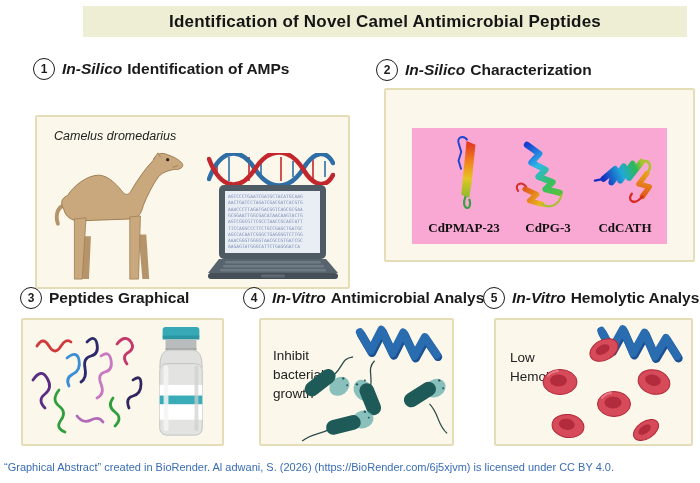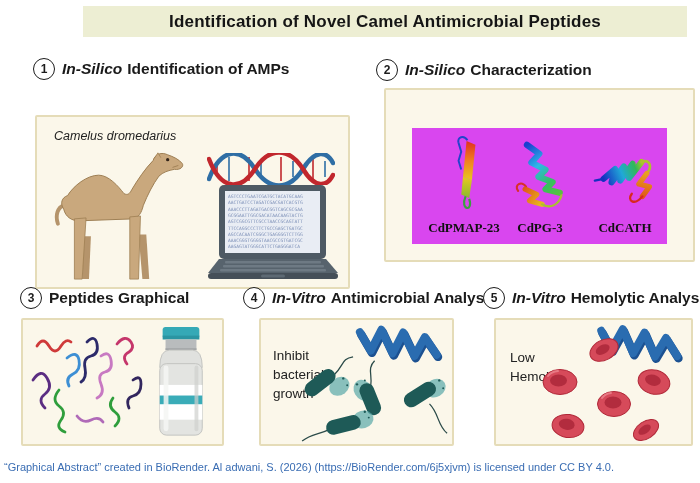--- a/index.html
+++ b/index.html
@@ -24,21 +24,21 @@
   #box1{left:35px;top:88px;width:311px;height:170px;margin-top:27px;}
   #box2{left:384px;top:88px;width:307px;height:170px;}
   #box3{left:21px;top:318px;width:199px;height:124px;}
   #box4{left:259px;top:318px;width:191px;height:124px;}
   #box5{left:494px;top:318px;width:195px;height:124px;}
 
   .abs{position:absolute;}
   .specimen-label{font-style:italic;font-size:12.5px;color:#222;}
   .plain-label{font-size:12.5px;color:#222;}
 
-  .white-inner{position:absolute;left:26px;top:38px;width:255px;height:116px;background:#d946ef;}
+  .white-inner{position:absolute;left:26px;top:38px;width:255px;height:116px;background:#f9a8d4;}
   .peptide-label{font-family:"Liberation Serif",serif;font-weight:bold;font-size:13px;color:#111;
                  text-align:center;}
 
   .caption{font-size:13.5px;color:#222;line-height:1.42;}
 
   .footer-citation{position:absolute;left:4px;top:461px;font-size:11px;color:#3a6db3;}
 
   svg{display:block;}
 </style>
 </head>
@@ -181,21 +181,21 @@
           </linearGradient>
         </defs>
         <path d="M4,46 L14,44" stroke="#1530c0" stroke-width="2.6" fill="none" stroke-linecap="round"></path>
         <path d="M14,44 L27,33 L23,48 L37,30 L33,46 L47,27 L43,43 L57,25" stroke="url(#g3)" stroke-width="7" fill="none" stroke-linejoin="round" stroke-linecap="round"></path>
         <path d="M57,25 C66,21 70,30 63,38" stroke="#b0c030" stroke-width="3" fill="none" stroke-linecap="round"></path>
         <path d="M63,38 L54,50 L66,53 L58,64" stroke="url(#g3b)" stroke-width="6" fill="none" stroke-linejoin="round" stroke-linecap="round"></path>
         <path d="M58,64 C49,75 40,69 46,61" stroke="#d82820" stroke-width="2.6" fill="none" stroke-linecap="round"></path>
       </svg>
 
       <div class="abs peptide-label" style="left:6px;top:92px;width:92px;">CdPMAP-23</div>
-      <div class="abs peptide-label" style="left:96px;top:92px;width:64px;">CdPG-3</div>
+      <div class="abs peptide-label" style="left:104px;top:92px;width:64px;">CdPG-3</div>
       <div class="abs peptide-label" style="left:178px;top:92px;width:70px;">CdCATH</div>
     </div>
   </div>
 
   <div class="step-header" style="left:20px;top:287px;">
     <div class="num-circle">
       <span>3</span>
     </div>
     <div class="hdr-text">
       <span>Peptides Graphical</span>

